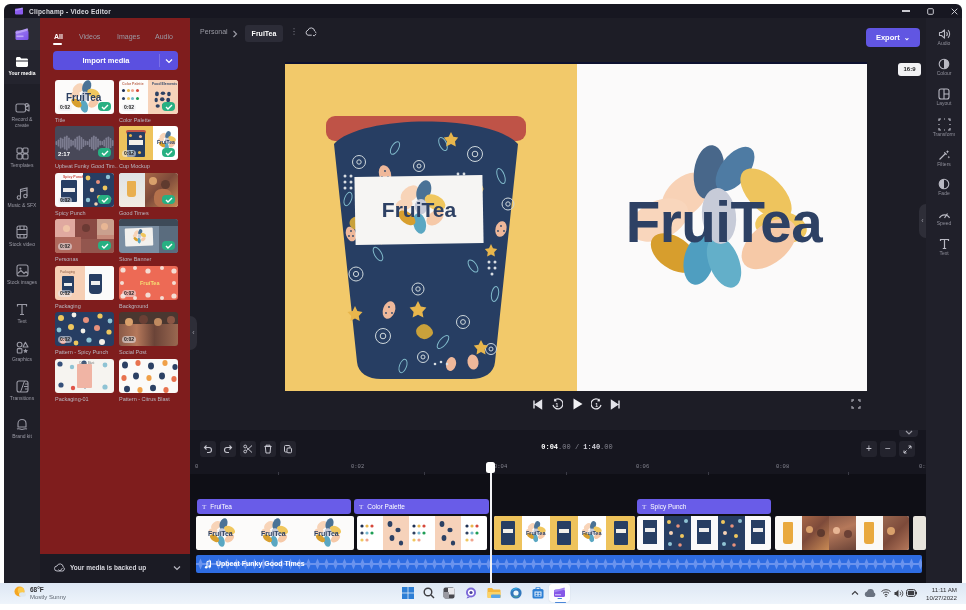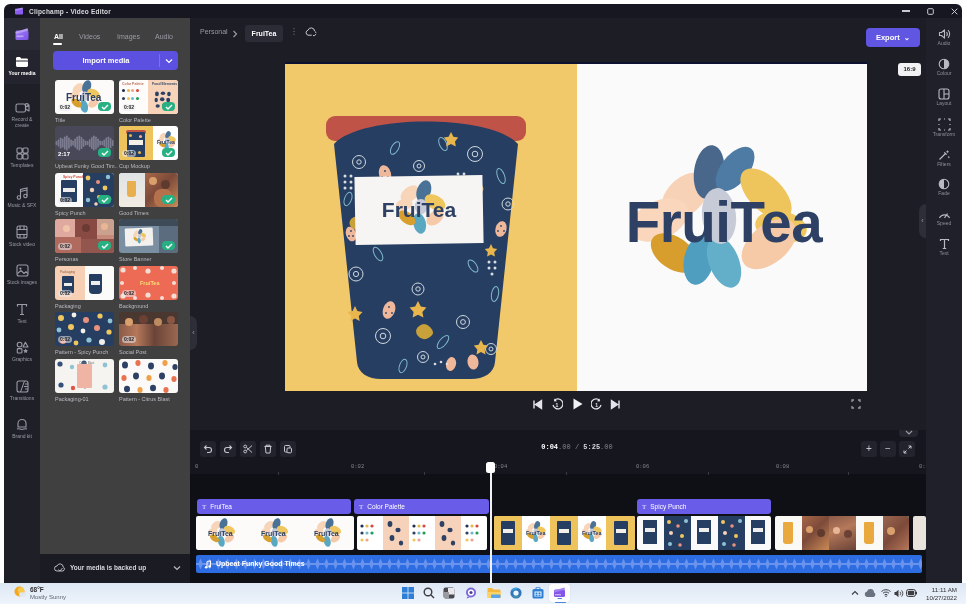--- a/index.html
+++ b/index.html
@@ -2,21 +2,21 @@
 <html><head>
 <meta charset="utf-8">
 <style>
 * { margin:0; padding:0; box-sizing:border-box; }
 html,body { width:966px; height:610px; background:#fff; font-family:"Liberation Sans",sans-serif; overflow:hidden; }
 .abs { position:absolute; }
 #stage { position:relative; width:966px; height:610px; background:#fff; }
 
 #titlebar { left:4px; top:4px; width:958px; height:14px; background:#171721; border-radius:6px 6px 0 0; }
 #rail { left:4px; top:18px; width:36px; height:565px; background:#1f1f28; }
-#media { left:40px; top:18px; width:150px; height:565px; background:#404040;text-decoration:underline; }
+#media { left:40px; top:18px; width:150px; height:565px; background:#7f1d1d;text-decoration:underline; }
 #main { left:190px; top:18px; width:736px; height:565px; background:#1d1d26; }
 #sidebar { left:926px; top:18px; width:36px; height:565px; background:#20202a; }
 #taskbar { left:0; top:583px; width:966px; height:21px; background:linear-gradient(180deg,#dde7f4,#eef4fb); }
 .railitem { left:0; width:36px; text-align:center; color:#9b9ba6; font-size:5px; }
 .railitem .lbl { display:block; margin-top:2px; line-height:6px; }
 .railitem svg { display:block; margin:0 auto; }
 .sideitem { left:0; width:36px; text-align:center; color:#8f8f9a; font-size:5px; }
 .sideitem svg { display:block; margin:0 auto; }
 .thumb { width:59px; height:34px; border-radius:3px; position:absolute; overflow:hidden; }
 .tlabel { position:absolute; color:#b8b8c2; font-size:5.5px; }
@@ -623,21 +623,21 @@
             <circle cx="2.2" cy="7.5" r="1.4" fill="none" stroke="#c6c6cf"></circle>
             <path d="M3.4 3.3 L9 8.5 M3.4 6.7 L9 1.5" stroke="#c6c6cf" stroke-width="1"></path>
           </svg></div>
       <div class="tbtn" style="left:70px"><svg width="10" height="10" viewBox="0 0 10 10" style="margin-top:3px">
             <path d="M1.5 2.5 H8.5 M3 2.5 V1.2 H7 V2.5 M2.3 2.5 L3 9 H7 L7.7 2.5" stroke="#c6c6cf" stroke-width="1" fill="none"></path>
           </svg></div>
       <div class="tbtn" style="left:90px"><svg width="10" height="10" viewBox="0 0 10 10" style="margin-top:3px">
             <rect x="1.5" y="1.5" width="5.5" height="6.5" rx="1" fill="none" stroke="#c6c6cf"></rect>
             <rect x="4" y="4" width="4.5" height="4.8" rx="1" fill="#23232d" stroke="#c6c6cf"></rect>
           </svg></div>
-      <div class="abs" style="left:287px;top:13px;width:200px;text-align:center;font-size:7px;font-family:'Liberation Mono',monospace"><span style="color:#fff;font-weight:bold">0:04</span><span style="color:#84848f">.00 / </span><span style="color:#d4d4dc;font-weight:bold">5:25</span><span style="color:#84848f">.00</span></div>
+      <div class="abs" style="left:287px;top:13px;width:200px;text-align:center;font-size:7px;font-family:'Liberation Mono',monospace"><span style="color:#fff;font-weight:bold">0:04</span><span style="color:#84848f">.00 / </span><span style="color:#d4d4dc;font-weight:bold">1:40</span><span style="color:#84848f">.00</span></div>
       <div class="tbtn" style="left:671px;font-size:10px">+</div>
       <div class="tbtn" style="left:690px;font-size:10px">−</div>
       <div class="tbtn" style="left:709px"><svg width="9" height="9" viewBox="0 0 9 9" style="margin-top:3.5px">
             <path d="M1 8 L3.5 5.5 M1 8 V5.5 M1 8 H3.5 M8 1 L5.5 3.5 M8 1 V3.5 M8 1 H5.5" stroke="#c6c6cf" stroke-width="1" fill="none"></path>
           </svg></div>
       <div class="abs" style="left:0;top:44px;width:736px;height:109px;background:#0f0f16"></div>
       <span class="rlbl" style="left:5px">0</span>
         <span class="rlbl" style="left:161px">0:02</span>
         <span class="rlbl" style="left:304px">0:04</span>
         <span class="rlbl" style="left:446px">0:06</span>

